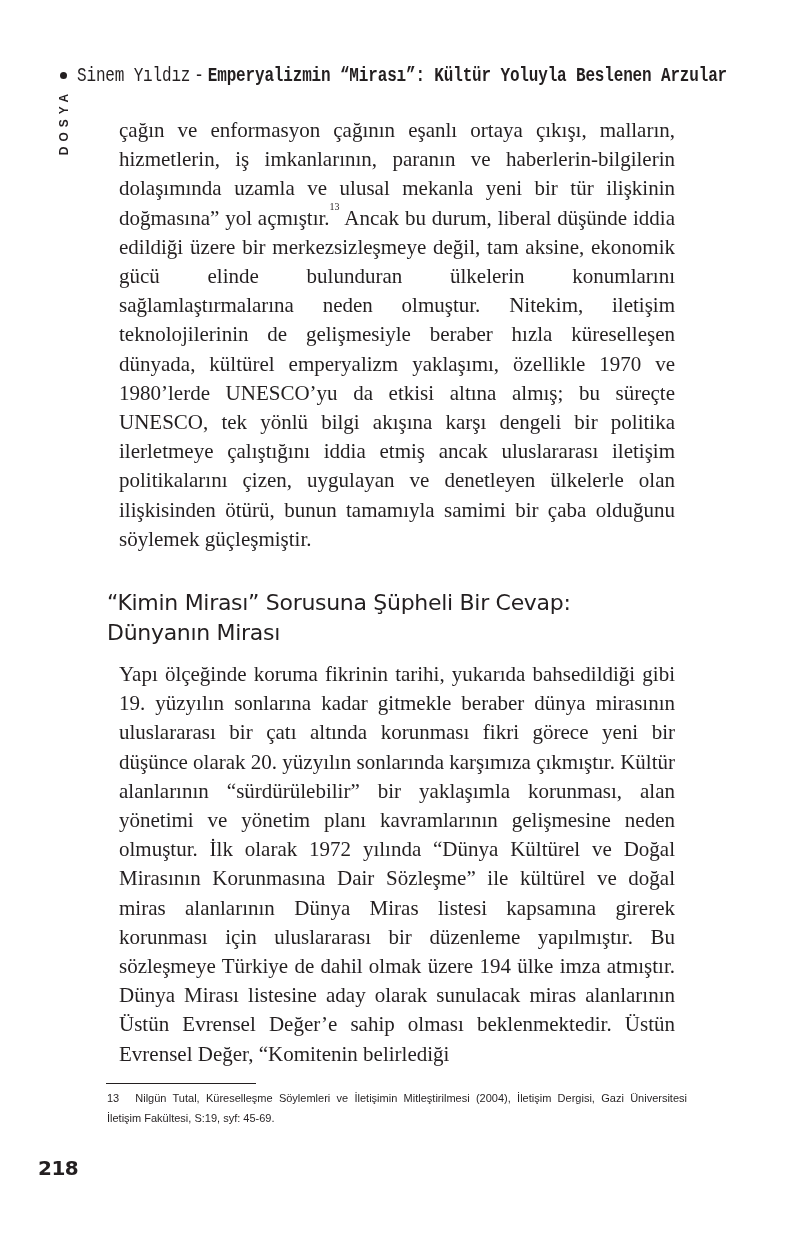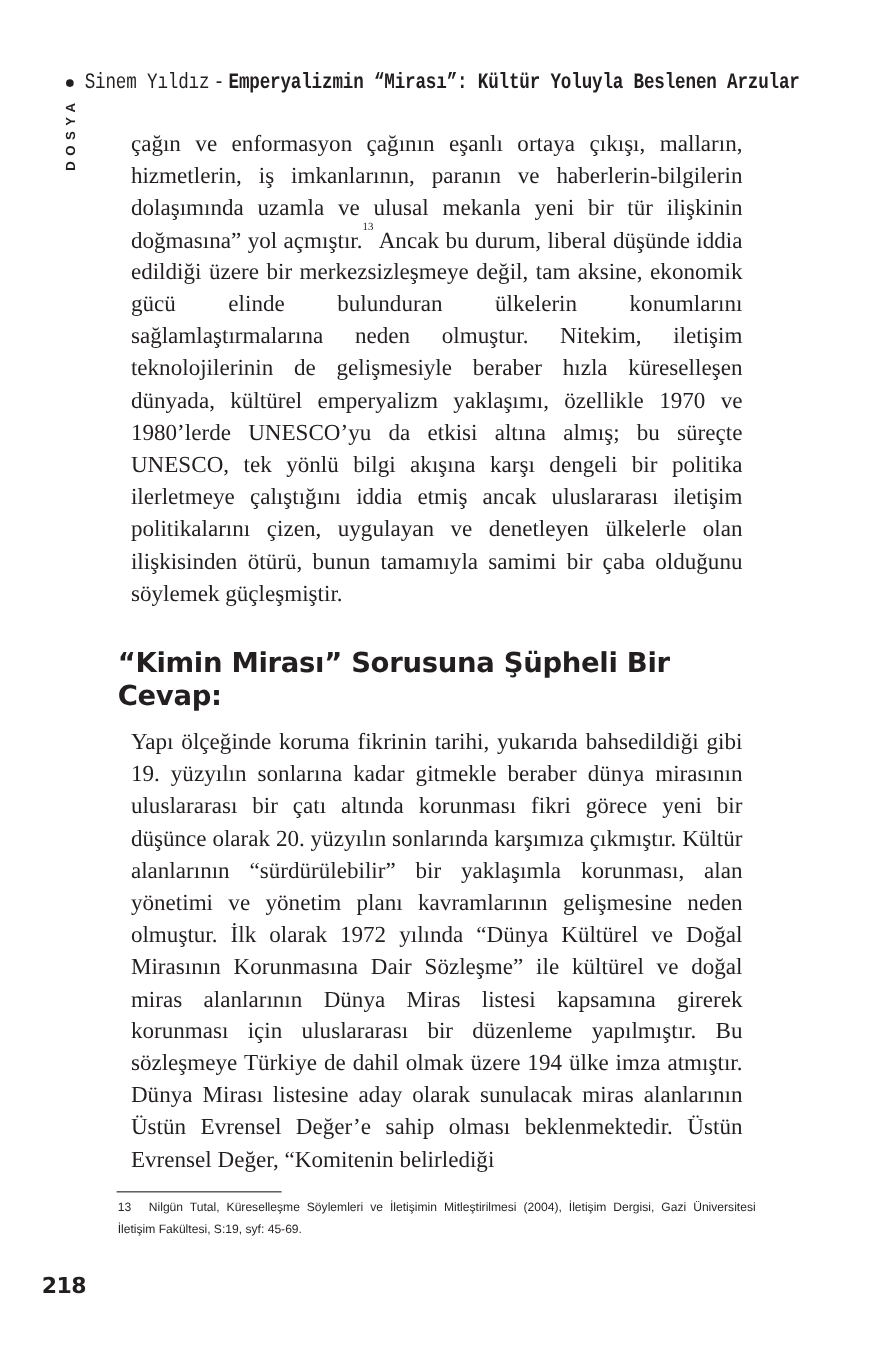--- a/index.html
+++ b/index.html
@@ -86,22 +86,22 @@
   .content p + p { margin-top: 11px; }
   .content sup {
     font-size: 10px;
     vertical-align: top;
     position: relative;
     top: -2px;
     line-height: 1;
   }
   .content h2 {
     font-family: "DejaVu Sans", sans-serif;
-    font-weight: bold;
-    font-size: 25px;
+    font-weight: normal;
+    font-size: 22px;
     line-height: 30px;
     margin: 34px 0 4px 0;
     color: #231f20;
     letter-spacing: -0.3px;
   }
   .content h2 .line { display: block; }
 
   .footnote-rule {
     position: absolute;
     left: 106px;
@@ -148,20 +148,21 @@
 
 <div class="section-tab">
   <span>DOSYA</span>
 </div>
 
 <div class="content">
   <p><span>çağın ve enformasyon çağının eşanlı ortaya çıkışı, malların, hizmetlerin, iş imkanlarının, paranın ve haberlerin-bilgilerin dolaşımında uzamla ve ulusal mekanla yeni bir tür ilişkinin doğmasına” yol açmıştır.</span><sup>13</sup><span> Ancak bu durum, liberal düşünde iddia edildiği üzere bir merkezsizleşmeye değil, tam aksine, ekonomik gücü elinde bulunduran ülkelerin konumlarını sağlamlaştırmalarına neden olmuştur. Nitekim, iletişim teknolojilerinin de gelişmesiyle beraber hızla küreselleşen dünyada, kültürel emperyalizm yaklaşımı, özellikle 1970 ve 1980’lerde UNESCO’yu da etkisi altına almış; bu süreçte UNESCO, tek yönlü bilgi akışına karşı dengeli bir politika ilerletmeye çalıştığını iddia etmiş ancak uluslararası iletişim politikalarını çizen, uygulayan ve denetleyen ülkelerle olan ilişkisinden ötürü, bunun tamamıyla samimi bir çaba olduğunu söylemek güçleşmiştir.</span></p>
 
   <h2>
     <span class="line">“Kimin Mirası” Sorusuna Şüpheli Bir Cevap:</span>
+    <span class="line">Dünyanın Mirası</span>
   </h2>
 
   <p>Yapı ölçeğinde koruma fikrinin tarihi, yukarıda bahsedildiği gibi 19. yüzyılın sonlarına kadar gitmekle beraber dünya mirasının uluslararası bir çatı altında korunması fikri görece yeni bir düşünce olarak 20. yüzyılın sonlarında karşımıza çıkmıştır. Kültür alanlarının “sürdürülebilir” bir yaklaşımla korunması, alan yönetimi ve yönetim planı kavramlarının gelişmesine neden olmuştur. İlk olarak 1972 yılında “Dünya Kültürel ve Doğal Mirasının Korunmasına Dair Sözleşme” ile kültürel ve doğal miras alanlarının Dünya Miras listesi kapsamına girerek korunması için uluslararası bir düzenleme yapılmıştır. Bu sözleşmeye Türkiye de dahil olmak üzere 194 ülke imza atmıştır. Dünya Mirası listesine aday olarak sunulacak miras alanlarının Üstün Evrensel Değer’e sahip olması beklenmektedir. Üstün Evrensel Değer, “Komitenin belirlediği</p>
 </div>
 
 <div class="footnote-rule"></div>
 <div class="footnote">
   <span class="num">13</span><span>Nilgün Tutal, Küreselleşme Söylemleri ve İletişimin Mitleştirilmesi (2004), İletişim Dergisi, Gazi Üniversitesi İletişim Fakültesi, S:19, syf: 45-69.</span>
 </div>
 

